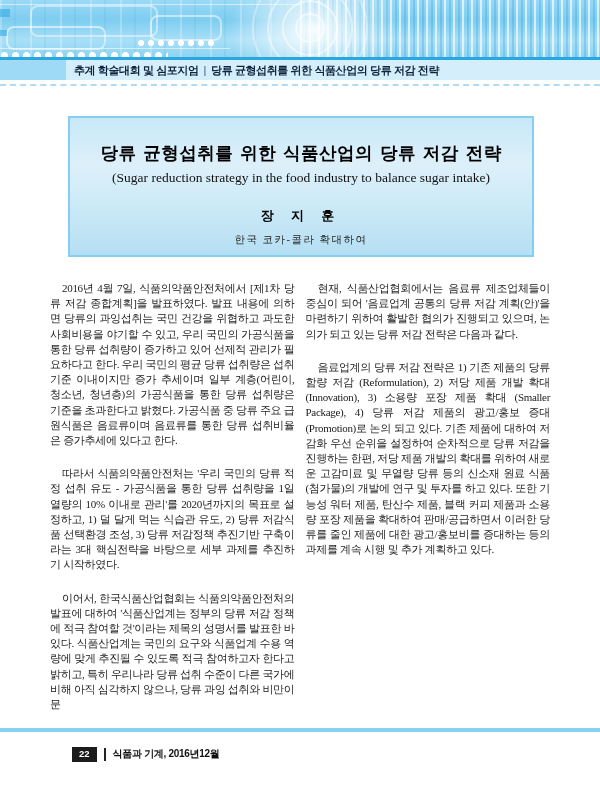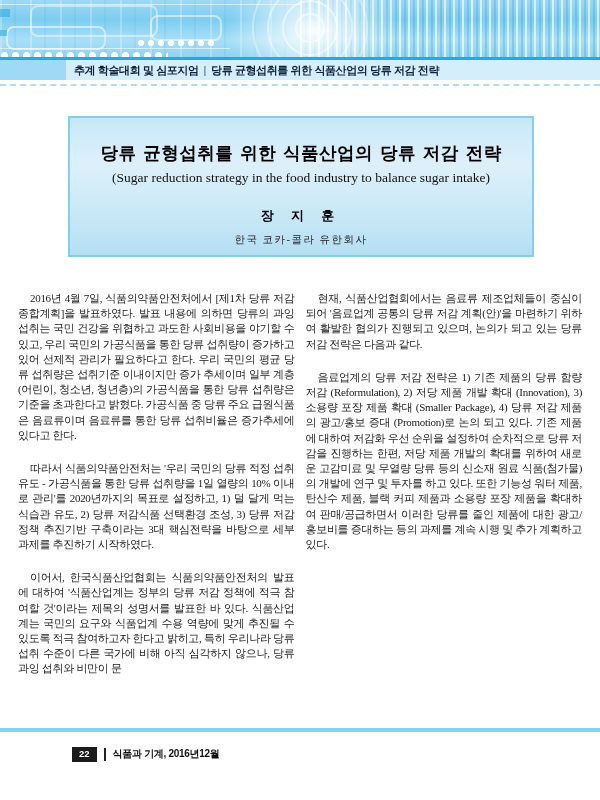--- a/index.html
+++ b/index.html
@@ -78,21 +78,21 @@
     border:2px solid #84cef0;
     background:linear-gradient(180deg,#c8e8f7 0%,#ddf0fa 34%,#cdeaf7 62%,#b5dff3 100%);
     padding-top:23px;
   }
   .title-ko { font-size:17.5px; font-weight:bold; color:#000; letter-spacing:.5px; word-spacing:2px; }
   .title-en { margin-top:5px; font-size:13.5px; color:#101010; }
   .author   { margin-top:21px; font-size:13px; font-weight:bold; letter-spacing:7px; color:#000; }
   .affil    { margin-top:8px; font-size:10.5px; letter-spacing:1.5px; color:#222; }
 
   
-  .columns { display:flex; gap:11px; padding:0 18px; margin-top:34px; }
+  .columns { display:flex; gap:11px; padding:0 50px; margin-top:24px; }
   .col {
     flex:1; font-size:11px; line-height:15.2px; text-align:justify;
     color:#1b1b1b; letter-spacing:-0.3px;
   }
   .col p { margin:0 0 18px; text-indent:12px; }
   .col p.cont { text-indent:0; }
 
   
   .footer-line { position:absolute; left:0; top:728px; width:600px; height:4px; background:#87d2f3; }
   .footer {
@@ -135,21 +135,21 @@
     <div class="strip-text">
       <span>추계 학술대회 및 심포지엄</span><span class="strip-div">|</span><span>당류 균형섭취를 위한 식품산업의 당류 저감 전략</span>
     </div>
   </div>
   <div class="dashline"></div>
 
   <div class="title-box">
     <div class="title-ko">당류 균형섭취를 위한 식품산업의 당류 저감 전략</div>
     <div class="title-en">(Sugar reduction strategy in the food industry to balance sugar intake)</div>
     <div class="author">장 지 훈</div>
-    <div class="affil">한국 코카-콜라 유한회사</div>
+    <div class="affil">한국 코카-콜라 확대하여</div>
   </div>
 
   <div class="columns">
     <div class="col">
       <p>2016년 4월 7일, 식품의약품안전처에서 [제1차 당류 저감 종합계획]을 발표하였다. 발표 내용에 의하면 당류의 과잉섭취는 국민 건강을 위협하고 과도한 사회비용을 야기할 수 있고, 우리 국민의 가공식품을 통한 당류 섭취량이 증가하고 있어 선제적 관리가 필요하다고 한다. 우리 국민의 평균 당류 섭취량은 섭취기준 이내이지만 증가 추세이며 일부 계층(어린이, 청소년, 청년층)의 가공식품을 통한 당류 섭취량은 기준을 초과한다고 밝혔다. 가공식품 중 당류 주요 급원식품은 음료류이며 음료류를 통한 당류 섭취비율은 증가추세에 있다고 한다.</p>
       <p>따라서 식품의약품안전처는 '우리 국민의 당류 적정 섭취 유도 - 가공식품을 통한 당류 섭취량을 1일 열량의 10% 이내로 관리'를 2020년까지의 목표로 설정하고, 1) 덜 달게 먹는 식습관 유도, 2) 당류 저감식품 선택환경 조성, 3) 당류 저감정책 추진기반 구축이라는 3대 핵심전략을 바탕으로 세부 과제를 추진하기 시작하였다.</p>
       <p>이어서, 한국식품산업협회는 식품의약품안전처의 발표에 대하여 '식품산업계는 정부의 당류 저감 정책에 적극 참여할 것'이라는 제목의 성명서를 발표한 바 있다. 식품산업계는 국민의 요구와 식품업계 수용 역량에 맞게 추진될 수 있도록 적극 참여하고자 한다고 밝히고, 특히 우리나라 당류 섭취 수준이 다른 국가에 비해 아직 심각하지 않으나, 당류 과잉 섭취와 비만이 문</p>
     </div>
     <div class="col">
       <p>현재, 식품산업협회에서는 음료류 제조업체들이 중심이 되어 '음료업계 공통의 당류 저감 계획(안)'을 마련하기 위하여 활발한 협의가 진행되고 있으며, 논의가 되고 있는 당류 저감 전략은 다음과 같다.</p>

